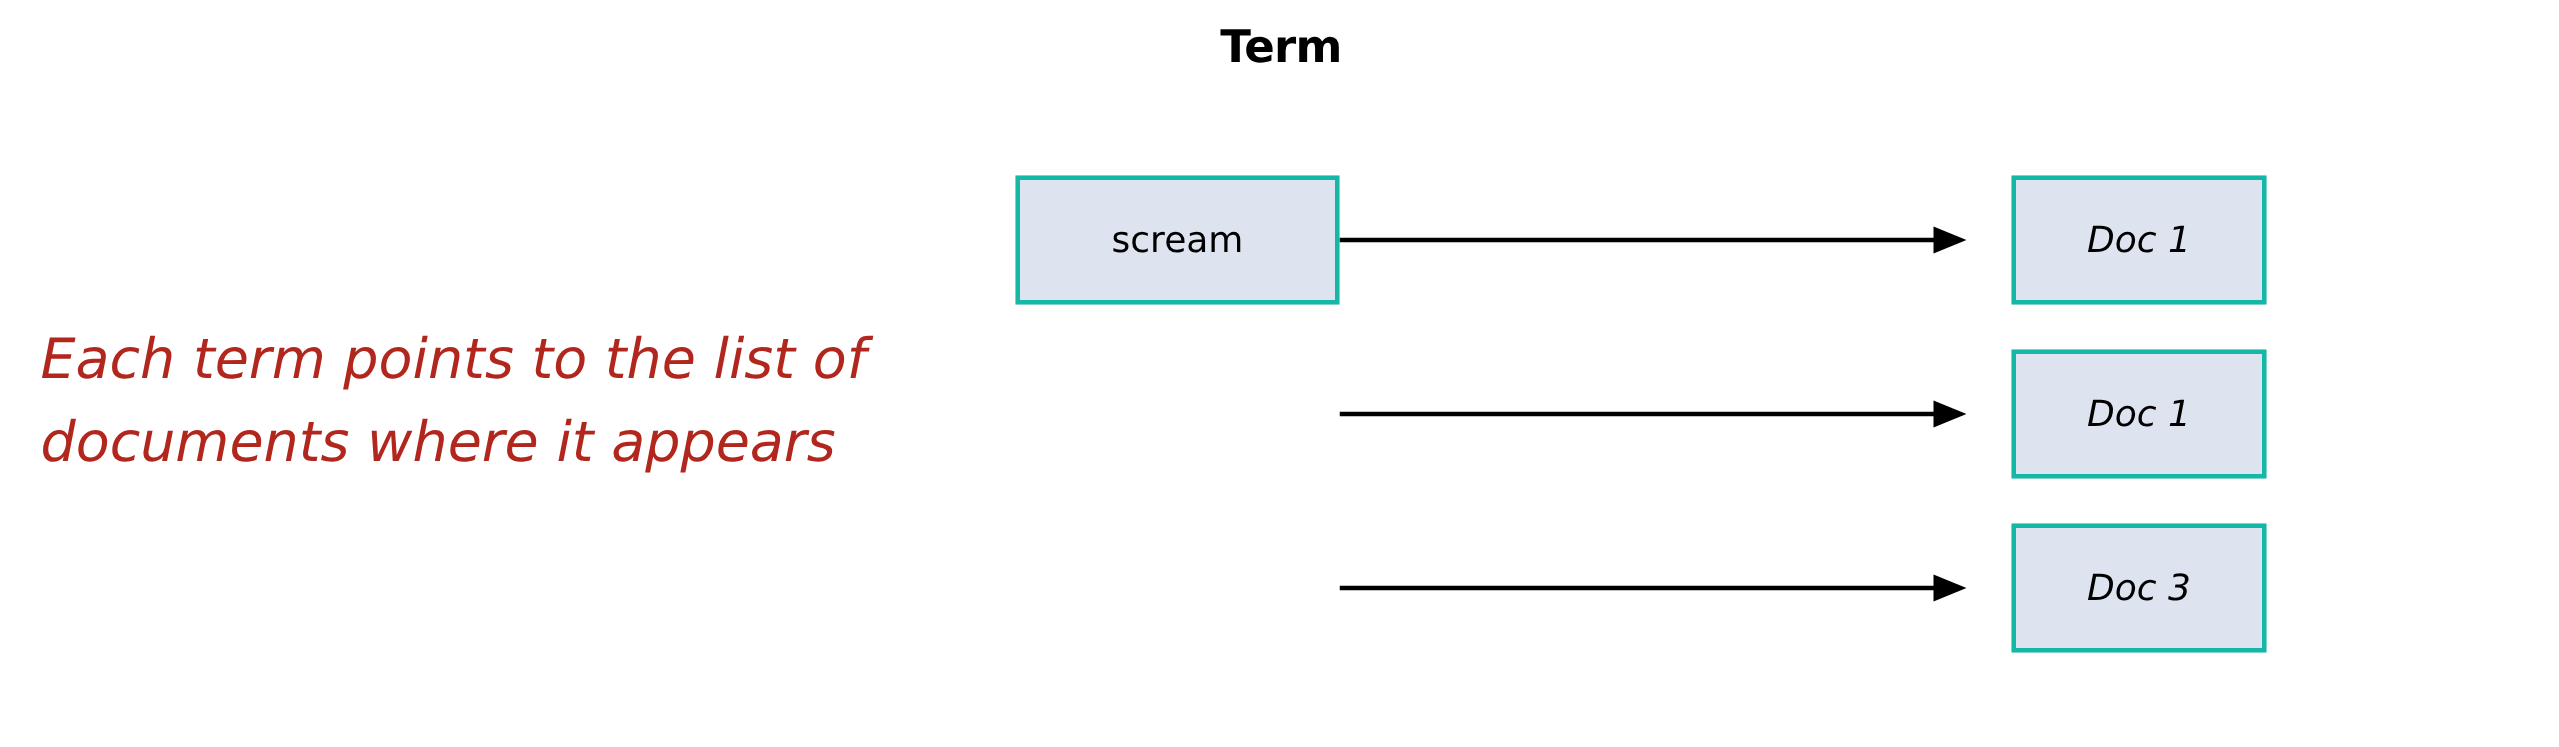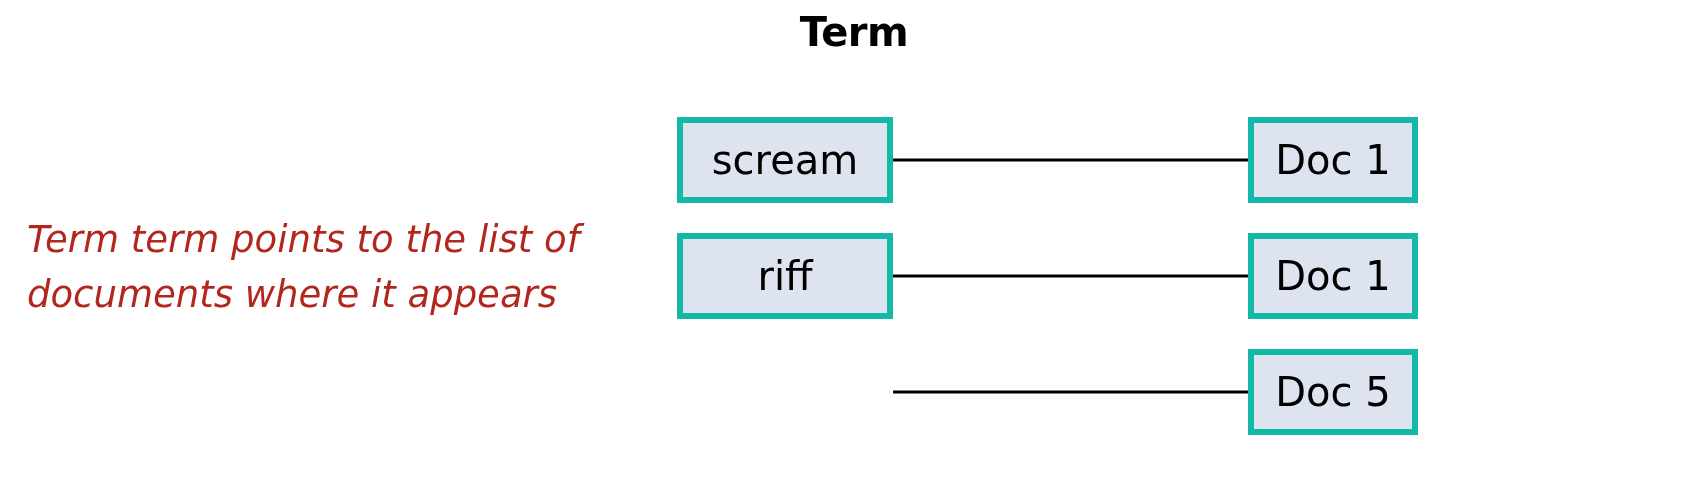--- a/index.html
+++ b/index.html
@@ -16,21 +16,21 @@
     height: 498px;
     background: #ffffff;
     overflow: hidden;
   }
 
   
   .col-header {
     position: absolute;
     font-family: "DejaVu Sans", sans-serif;
     font-weight: bold;
-    font-size: 40px;
+    font-size: 30px;
     line-height: 48px;
     color: #000000;
     white-space: nowrap;
     text-align: center;
     letter-spacing: -0.5px;
   }
   #header-term {
     left: 654px;
     top: 8px;
     width: 400px;
@@ -53,39 +53,39 @@
     line-height: 55px;
     color: #b2271d;
     white-space: pre-line;
   }
 
   
   .node-box {
     position: absolute;
     box-sizing: border-box;
     background: #dee4ef;
-    border: 6px solid #14b8a6;
+    border: 3px solid #14b8a6;
     display: flex;
     align-items: center;
     justify-content: center;
     font-family: "DejaVu Sans", sans-serif;
-    font-size: 40px;
+    font-size: 24px;
     line-height: 44px;
     color: #000000;
     white-space: nowrap;
   }
 
   .term-box { left: 677px; width: 216px; }
   .doc-box  { width: 170px; }
 
   .row1 { top: 117px;  height: 86px; }
   .row2 { top: 233px;  height: 86px; }
   .row3 { top: 349px;  height: 86px; }
 
-  .doc-col1 { left: 1248px; }
+  .doc-col1 { left: 1341px; font-style: italic; }
   .doc-col2 { left: 1505px; }
 
   
   .arrow {
     position: absolute;
     left: 893px;
     width: 418px;
     height: 24px;
   }
   .arrow.a1 { top: 148px; }
@@ -93,48 +93,47 @@
   .arrow.a3 { top: 380px; }
   .arrow svg { display: block; width: 100%; height: 100%; }
 </style>
 </head>
 <body>
 
 <div id="canvas">
 
   <div class="col-header" id="header-term">Term</div>
 
-  <div id="caption">Term term points to the list of
+  <div id="caption">Each term points to the list of
 documents where it appears</div>
 
   <div class="node-box term-box row1">scream</div>
 
   <div class="arrow a1">
     <svg viewBox="0 0 418 24" preserveAspectRatio="none">
       <line x1="0" y1="12" x2="400" y2="12" stroke="#000000" stroke-width="3"></line>
       <polygon points="418,12 396,3 396,21" fill="#000000"></polygon>
     </svg>
   </div>
 
   <div class="node-box doc-box row1 doc-col1">Doc 1</div>
 
-  <div class="node-box term-box row2">riff</div>
 
   <div class="arrow a2">
     <svg viewBox="0 0 418 24" preserveAspectRatio="none">
       <line x1="0" y1="12" x2="400" y2="12" stroke="#000000" stroke-width="3"></line>
       <polygon points="418,12 396,3 396,21" fill="#000000"></polygon>
     </svg>
   </div>
 
   <div class="node-box doc-box row2 doc-col1">Doc 1</div>
 
 
   <div class="arrow a3">
     <svg viewBox="0 0 418 24" preserveAspectRatio="none">
       <line x1="0" y1="12" x2="400" y2="12" stroke="#000000" stroke-width="3"></line>
       <polygon points="418,12 396,3 396,21" fill="#000000"></polygon>
     </svg>
   </div>
 
-  <div class="node-box doc-box row3 doc-col1">Doc 5</div>
+  <div class="node-box doc-box row3 doc-col1">Doc 3</div>
 
 </div>
 
 </body></html>

